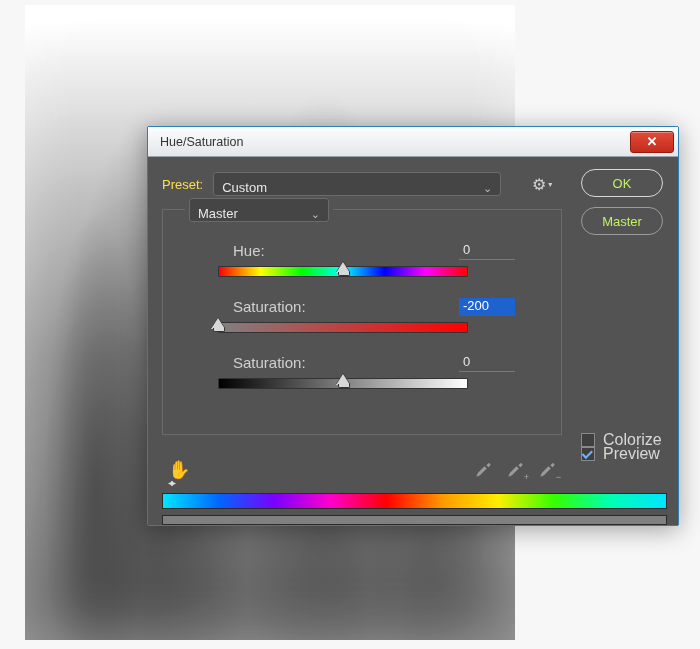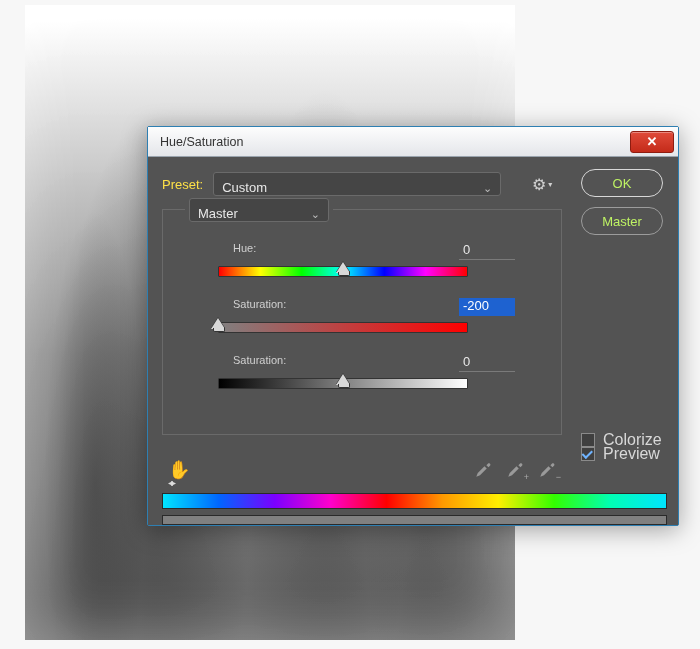--- a/index.html
+++ b/index.html
@@ -73,21 +73,21 @@
   .panel {
     position:absolute; left:14px; top:52px; width:400px; height:226px;
     border:1px solid #6a6a6a; border-top:1px solid #6a6a6a;
   }
   .panel .tab-select { position:absolute; left:22px; top:-12px; background:#535353; padding:0 4px;}
 
   .slider-row { position:absolute; left:70px; width:250px; }
   .slider-row.hue { top:32px; }
   .slider-row.sat { top:88px; }
   .slider-row.lig { top:144px; }
-  .slider-label { position:absolute; left:0; top:0; color:#d0d0d0; font-size:11px; }
+  .slider-label { position:absolute; left:0; top:0; color:#d0d0d0; font-size:15px; }
   .slider-val {
     position:absolute; right:-32px; top:0; width:56px; height:18px;
     color:#e8e8e8; font-size:13px; padding-left:4px;
     border-bottom:1px solid #7a7a7a; background:transparent;
   }
   .slider-val.selected { background:#1e62d0; color:#fff; border-bottom:1px solid #1e62d0;}
   .track {
     position:absolute; left:-15px; top:24px; width:250px; height:11px;
     border:1px solid #333; border-radius:1px;
   }

